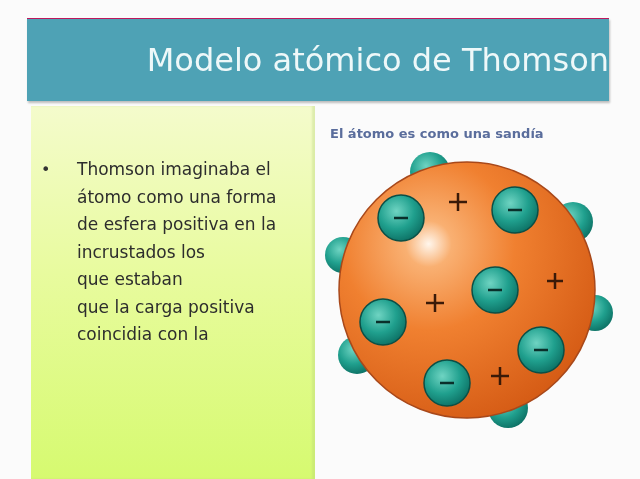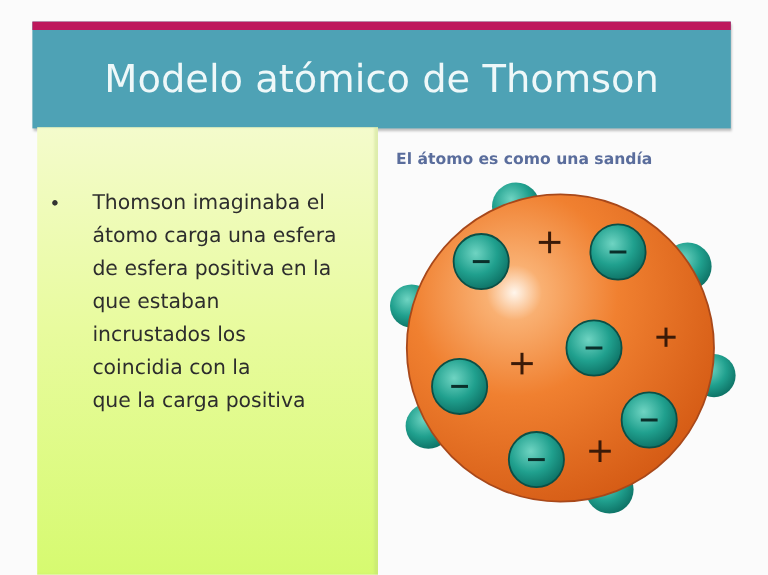--- a/index.html
+++ b/index.html
@@ -5,23 +5,23 @@
   html, body { margin: 0; padding: 0; }
   body {
     width: 640px; height: 479px; overflow: hidden;
     background: #fbfbfb;
     position: relative;
     font-family: "DejaVu Sans", sans-serif;
   }
   .header {
     position: absolute; left: 27px; top: 18px; width: 582px; height: 82px;
     background: #4ea2b5;
-    border-top: 7px solid #be185d;
+    border-top: 1px solid #be185d;
     box-shadow: 1px 2px 2px rgba(0,0,0,0.25);
-    display: flex; align-items: center; justify-content: center;
+    display: flex; align-items: center; justify-content: flex-end;
   }
   .header-title {
     color: #eef8f9; font-size: 32px; letter-spacing: 0px;
     font-family: "DejaVu Sans", sans-serif; font-weight: normal;
   }
   .textbox {
     position: absolute; left: 31px; top: 106px; width: 284px; height: 373px;
     background: linear-gradient(to bottom, #f4fbcc 0%, #e8fb9e 45%, #d6fa70 100%);
     box-shadow: inset -3px 0 2px rgba(180,210,120,0.35);
   }
@@ -47,26 +47,26 @@
 <div class="header">
   <div class="header-title">Modelo atómico de Thomson</div>
 </div>
 
 <div class="textbox">
   <ul class="bullet-list">
     <li class="bullet-item">
       <span class="bullet-dot">•</span>
       <div class="bullet-text">
         <span>Thomson imaginaba el</span>
-        <span>átomo carga una esfera</span>
+        <span>átomo como una forma</span>
         <span>de esfera positiva en la</span>
+        <span>incrustados los</span>
         <span>que estaban</span>
-        <span>incrustados los</span>
+        <span>que la carga positiva</span>
         <span>coincidia con la</span>
-        <span>que la carga positiva</span>
       </div>
     </li>
   </ul>
 </div>
 
 <div class="caption">El átomo es como una sandía</div>
 
 <svg class="atom" viewBox="0 0 300 290" xmlns="http://www.w3.org/2000/svg">
   <defs>
     <radialGradient id="sph" cx="0.35" cy="0.32" r="0.75">

